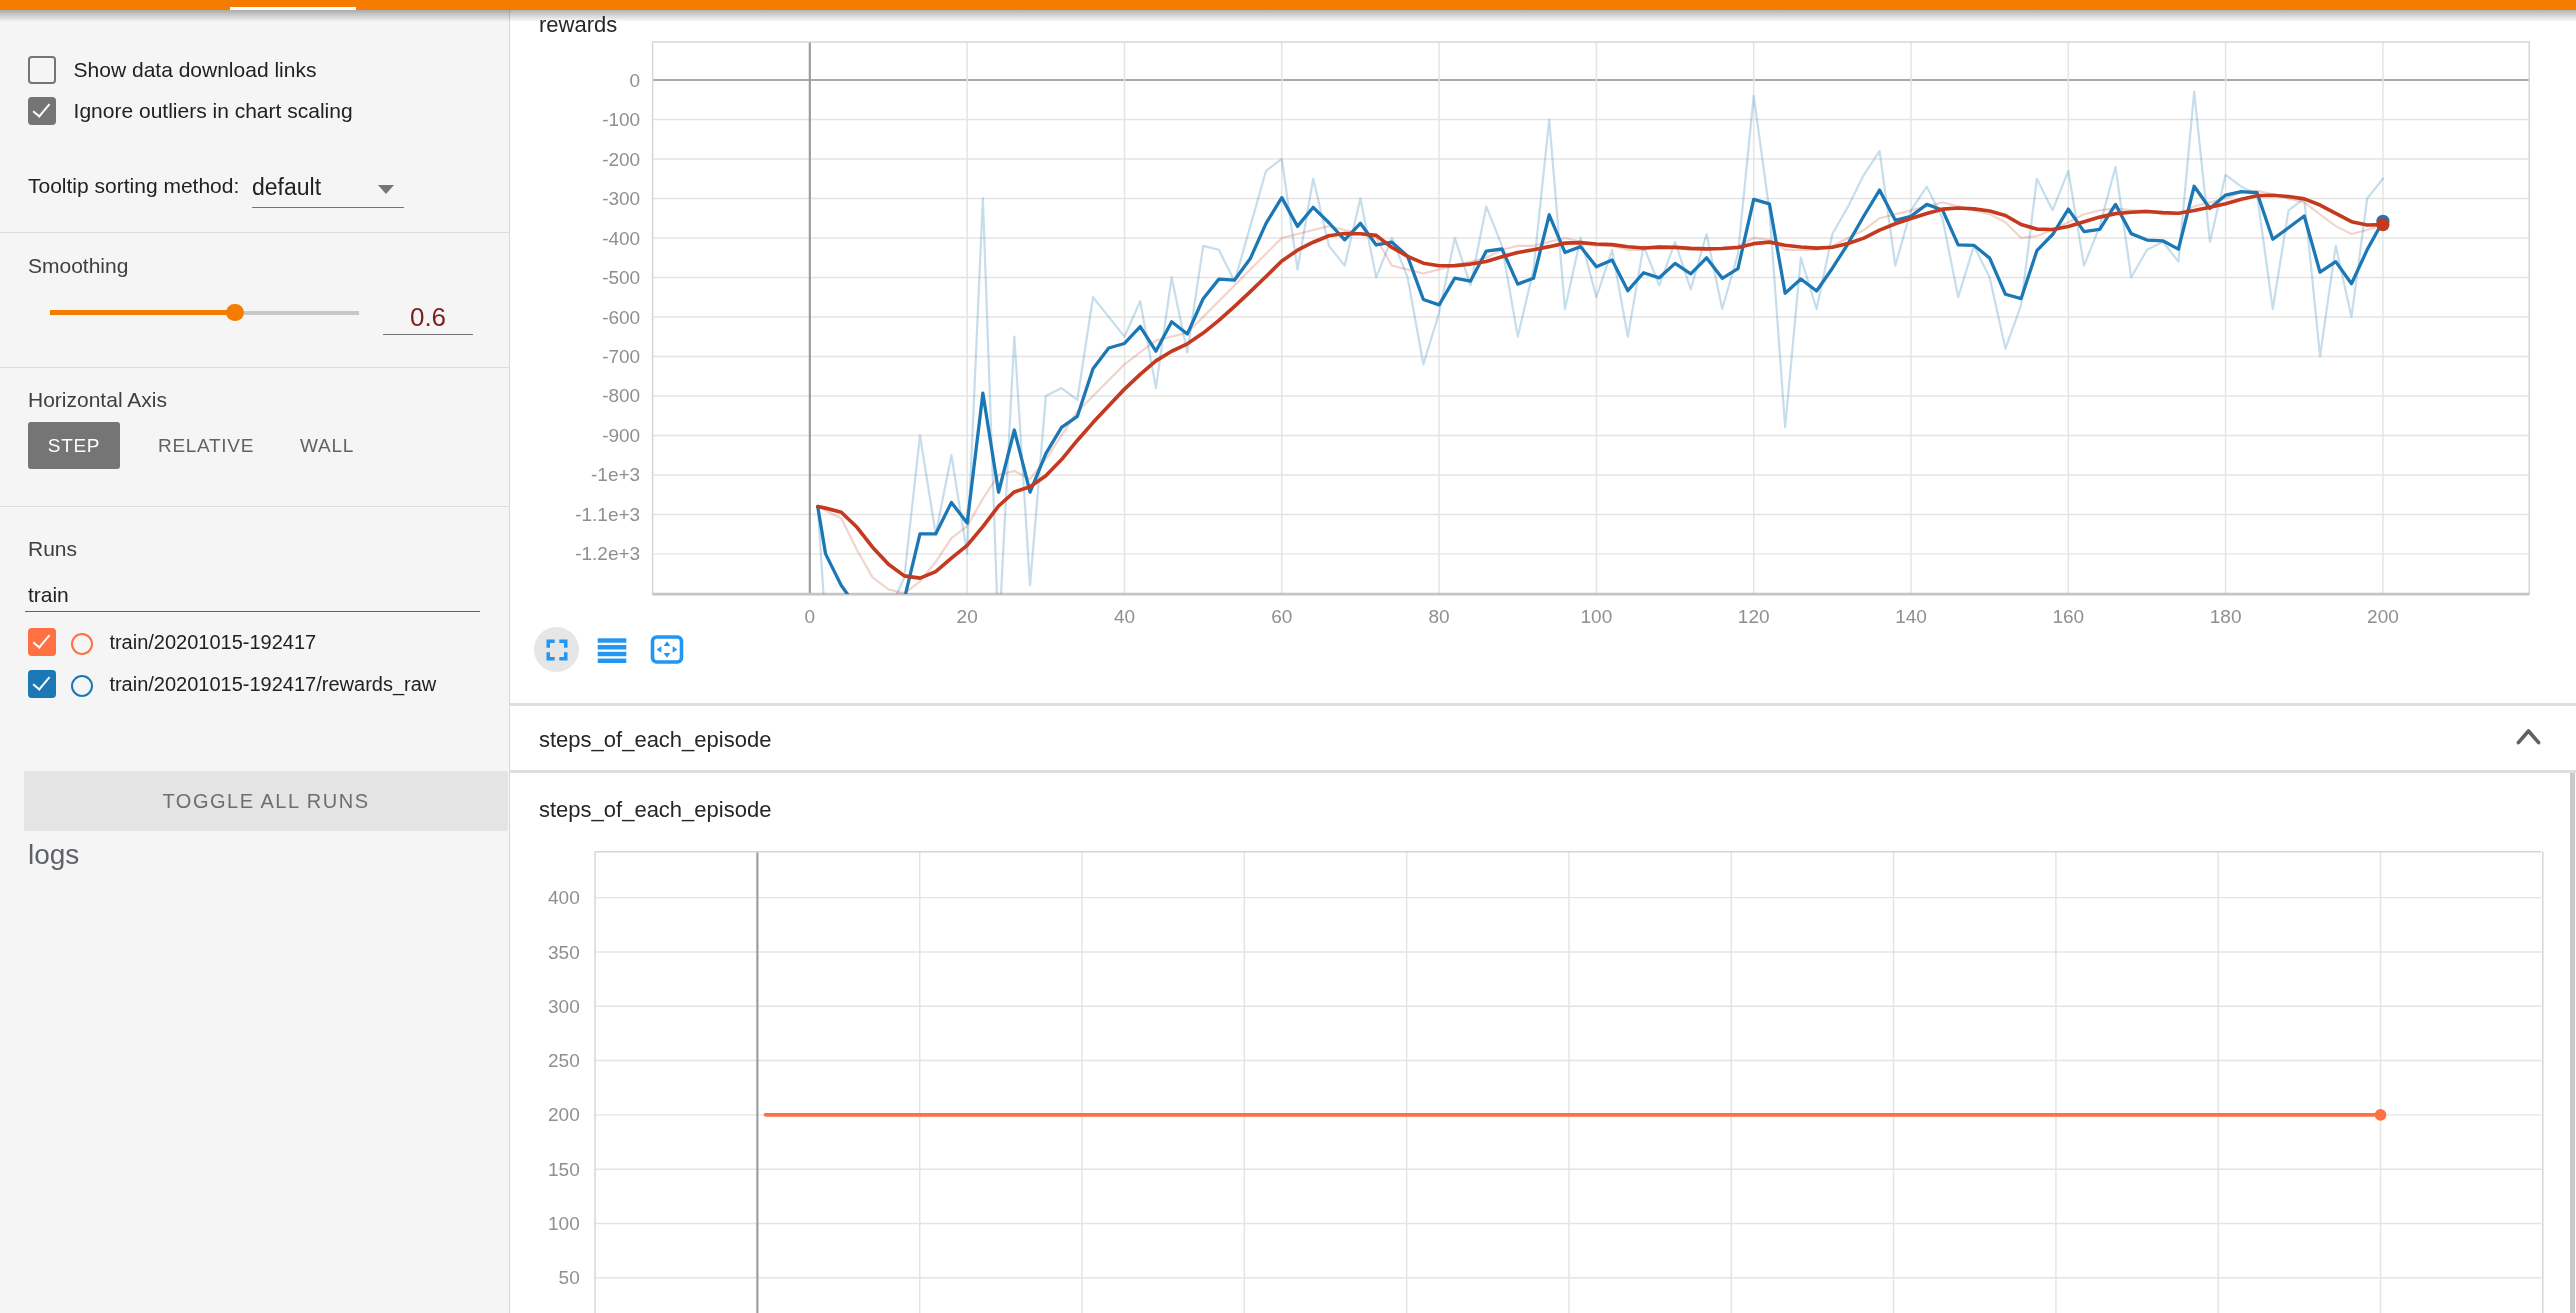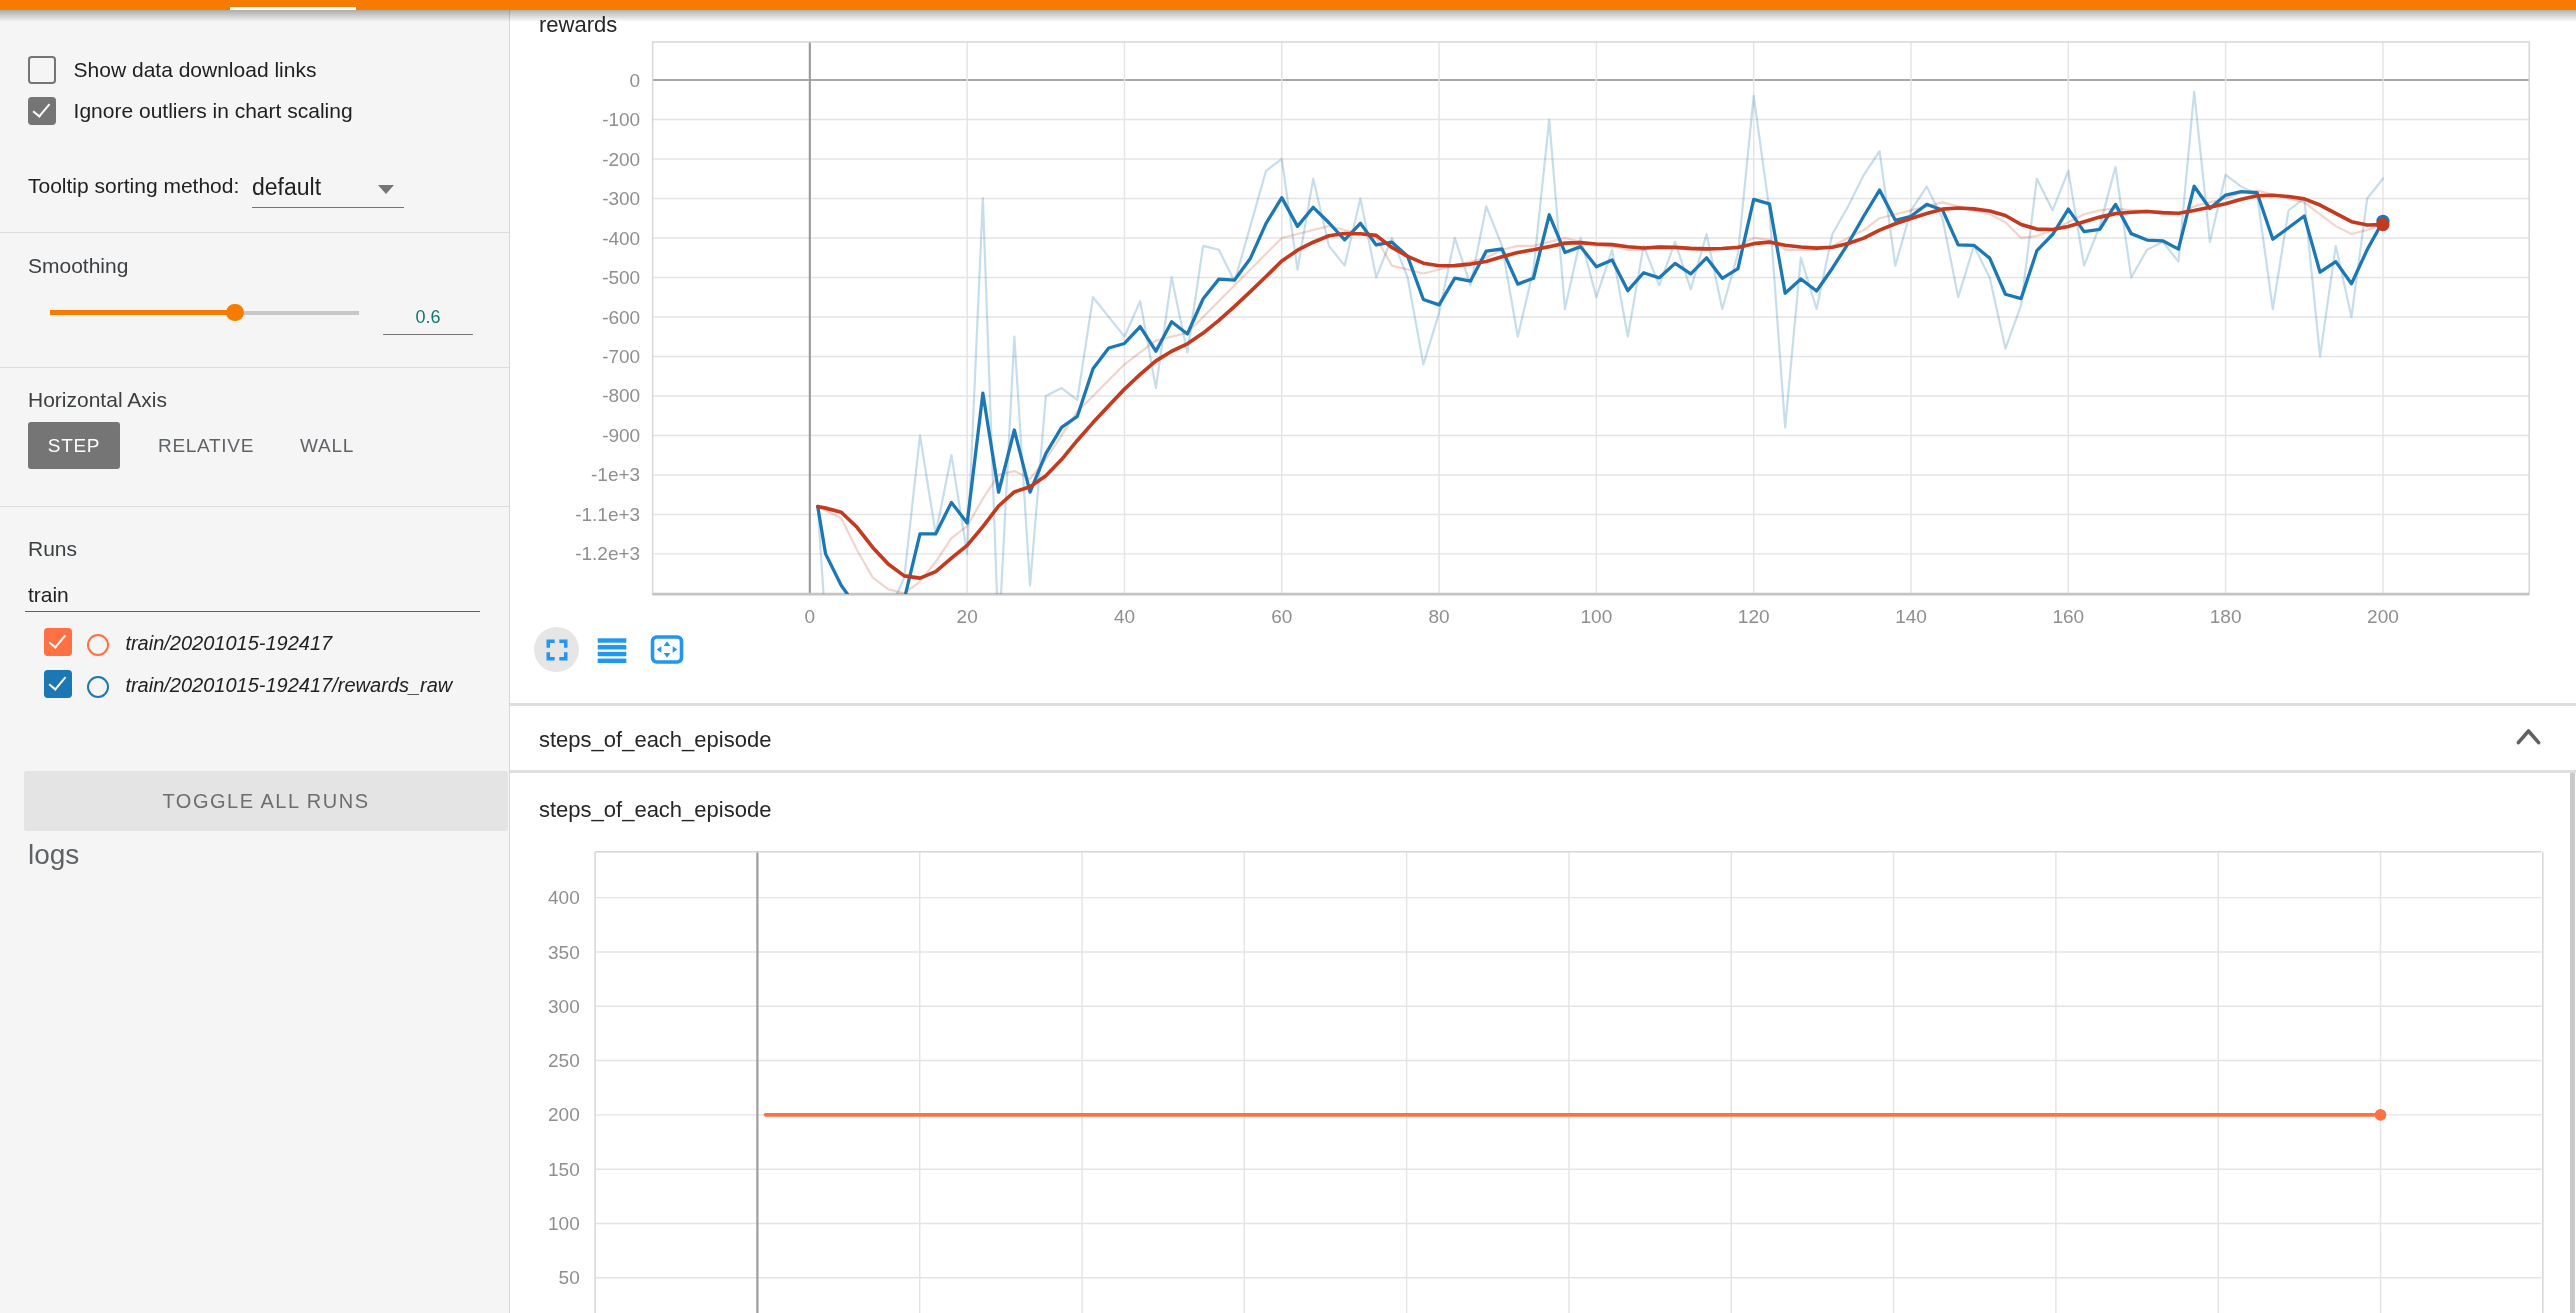--- a/index.html
+++ b/index.html
@@ -29,33 +29,33 @@
   .dropdown{position:absolute;left:252px;width:152px;border-bottom:1.5px solid #757575;height:35px;}
   .dropdown .val{font-size:23px;color:#212121;position:absolute;left:0;top:1.5px;}
   .dd-caret{position:absolute;right:10.2px;top:13px;width:0;height:0;
     border-left:8px solid transparent;border-right:8px solid transparent;border-top:9.5px solid #757575;}
   
   .slider{position:absolute;left:50px;top:298px;width:309px;height:8.8px;}
   .slider .track{position:absolute;left:0;top:2.9px;width:100%;height:3.7px;background:#c8c8c8;}
   .slider .fill{position:absolute;left:0;top:2.2px;height:5.1px;background:#f57c00;}
   .slider .thumb{position:absolute;top:-4.4px;width:17.6px;height:17.6px;border-radius:50%;background:#f57c00;}
   .sm-value{position:absolute;left:383px;top:290px;width:86px;height:32px;border-bottom:1.5px solid #757575;
-    font-size:18px;color:#0f766e;text-align:center;background:transparent;border-left:none;border-right:none;border-top:none;outline:none;
+    font-size:26px;color:#7f1d1d;text-align:center;background:transparent;border-left:none;border-right:none;border-top:none;outline:none;
     font-family:"Liberation Sans",sans-serif;}
   
   .axis-btns{position:absolute;left:28px;top:412px;height:47px;display:flex;align-items:flex-end;}
   .axis-btn{height:47px;display:flex;align-items:center;justify-content:center;
     font-size:19px;letter-spacing:0.7px;border-radius:2.9px;cursor:pointer;}
   .axis-btn.active{background:#757575;color:#ffffff;width:92px;}
   .axis-btn.plain{color:#5f6368;background:transparent;}
   
   .runs-input{position:absolute;left:25px;top:569px;width:449px;height:32px;background:transparent;
     border:none;border-bottom:1.5px solid #616161;font-size:21px;color:#212121;outline:none;
     font-family:"Liberation Sans",sans-serif;padding:0 2.9px;}
-  .run-row{position:absolute;left:44px;display:flex;align-items:flex-end;font-style:italic;}
+  .run-row{position:absolute;left:28px;display:flex;align-items:center;}
   .run-cbox{width:28px;height:28px;border-radius:3.7px;position:relative;flex:0 0 auto;}
   .run-radio{width:22px;height:22px;border-radius:50%;box-sizing:border-box;border:2.9px solid #000;
     margin-left:15.4px;margin-top:2.9px;flex:0 0 auto;background:transparent;}
   .run-label{margin-left:16px;font-size:20px;color:#212121;width:374px;line-height:25px;
     word-break:break-all;}
   .toggle-btn{position:absolute;left:24px;top:761px;width:484px;height:60px;background:#e4e4e4;
     border:none;border-radius:2.2px;font-size:20px;letter-spacing:1.5px;color:#6e6e6e;
     font-family:"Liberation Sans",sans-serif;cursor:pointer;}
   .logs-caption{position:absolute;left:28px;top:829px;font-size:28px;color:#5f6368;}
   

